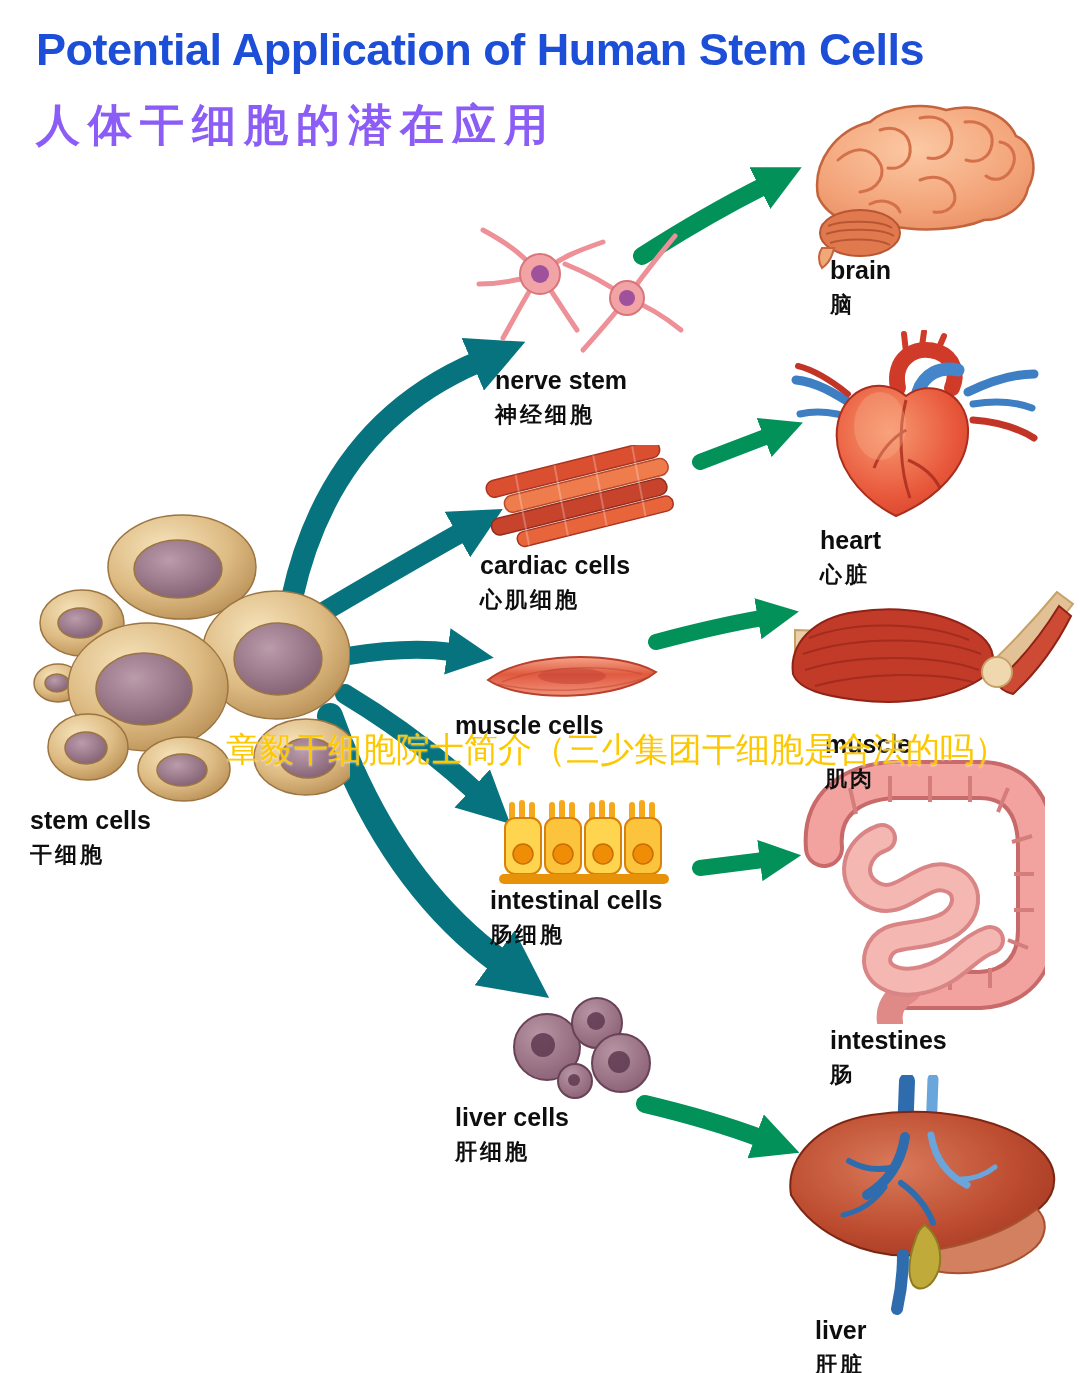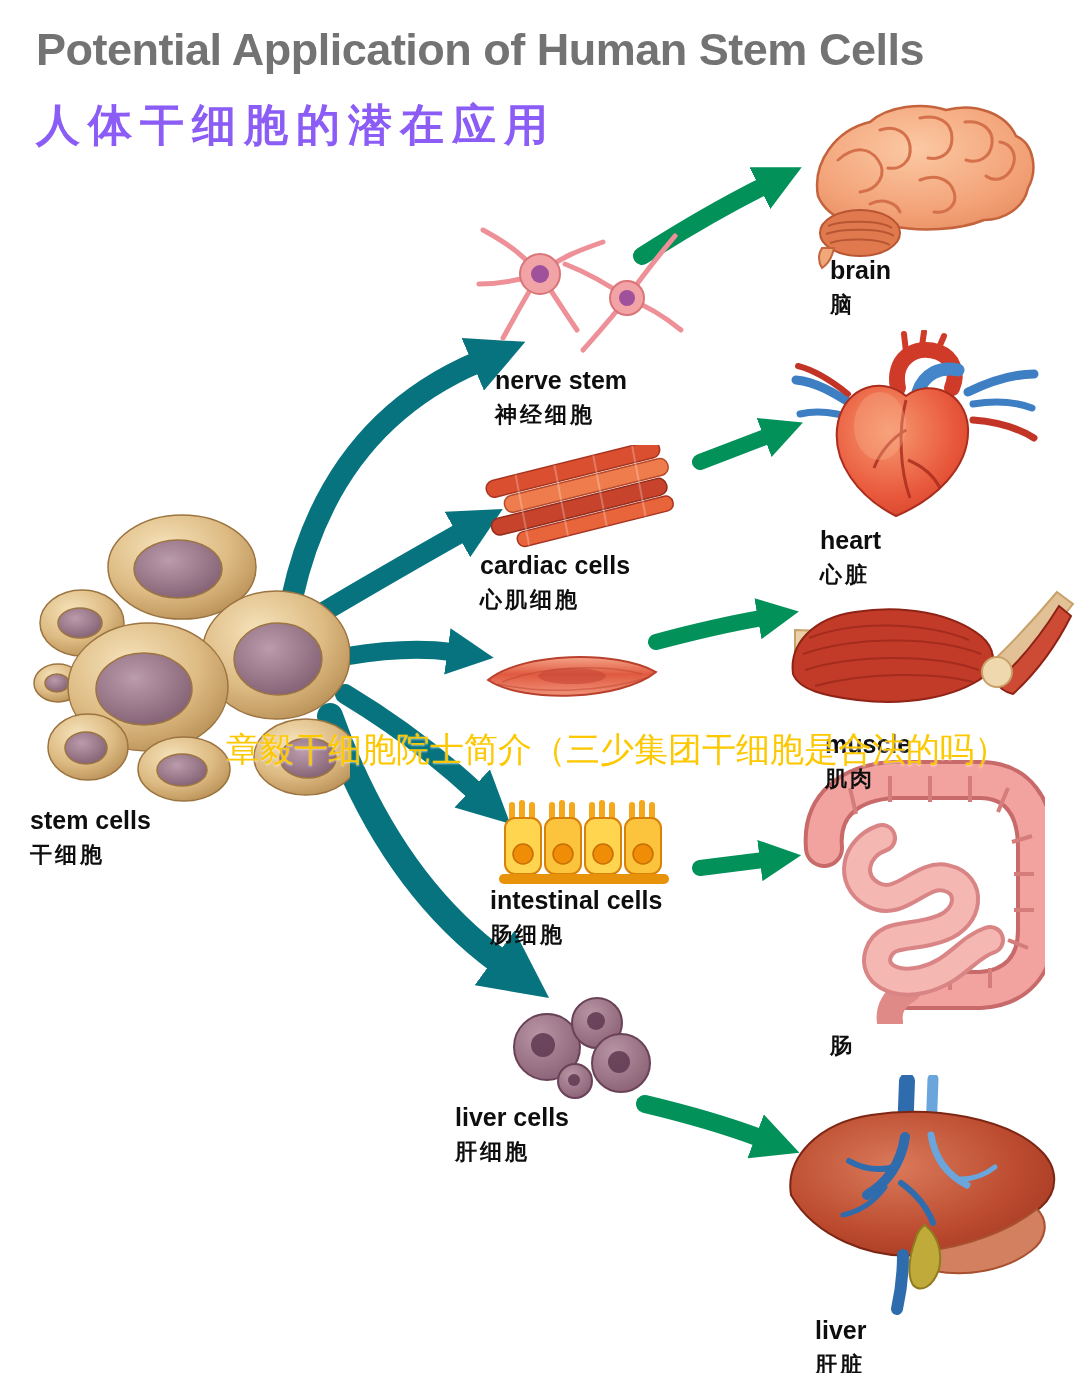--- a/index.html
+++ b/index.html
@@ -6,21 +6,21 @@
   html,body { width:1080px; height:1373px; }
   body {
     background:#ffffff;
     font-family:"Liberation Sans", sans-serif;
     position:relative;
     overflow:hidden;
   }
   .abs { position:absolute; }
   .title {
     left:36px; top:24px;
-    font-size:45px; font-weight:800; color:#737373;
+    font-size:45px; font-weight:800; color:#1d4ed8;
     letter-spacing:-0.5px; white-space:nowrap; z-index:5;
   }
   .subtitle {
     left:36px; top:96px;
     font-size:44px; font-weight:700; color:#8b5cf6;
     letter-spacing:8px; white-space:nowrap; z-index:5;
   }
   .labels { text-align:left; color:#0e0e0e; z-index:6; }
   .label-en { font-size:25px; font-weight:700; white-space:nowrap; }
   .label-zh { font-size:22px; font-weight:700; margin-top:5px; letter-spacing:3px; white-space:nowrap; }
@@ -149,20 +149,21 @@
     </linearGradient>
   </defs>
   <path d="M6,40 C40,12 135,10 174,32 C140,60 42,64 6,40 Z" fill="url(#g-mus)" stroke="#b8402c" stroke-width="2"></path>
   <g stroke="#b8402c" stroke-opacity=".45" stroke-width="1.5" fill="none">
     <path d="M20,42 C60,26 120,24 160,34"></path>
     <path d="M16,44 C60,54 120,52 164,38"></path>
   </g>
   <ellipse cx="90" cy="36" rx="34" ry="8" fill="#c24434" opacity=".55"></ellipse>
 </svg>
 <div class="labels abs" style="left:455px;top:711px;width:215px">
+  <div class="label-en">muscle cells</div>
 </div>
 
 <svg class="illus" style="left:497px;top:788px" width="175" height="100" viewBox="0 0 175 100">
   <g fill="#f6a81c">
     <rect x="12" y="14" width="6" height="18" rx="3"></rect>
       <rect x="22" y="12" width="6" height="20" rx="3"></rect>
       <rect x="32" y="14" width="6" height="18" rx="3"></rect>
     <rect x="52" y="14" width="6" height="18" rx="3"></rect>
       <rect x="62" y="12" width="6" height="20" rx="3"></rect>
       <rect x="72" y="14" width="6" height="18" rx="3"></rect>
@@ -318,20 +319,21 @@
     <line x1="244" y1="158" x2="224" y2="158"></line>
     <line x1="238" y1="196" x2="218" y2="188"></line>
     <line x1="200" y1="236" x2="200" y2="216"></line>
     <line x1="160" y1="238" x2="160" y2="218"></line>
   </g>
   <path d="M118,238 C104,246 98,258 100,270" fill="none" stroke="#e08a88" stroke-width="26" stroke-linecap="round"></path>
   <path d="M92,86 C64,96 58,128 82,142 C110,158 130,120 156,126 C184,132 180,166 152,176 C122,188 96,178 88,202 C82,222 104,234 132,228 C166,220 176,196 200,188" fill="none" stroke="#d98585" stroke-width="30" stroke-linecap="round"></path>
   <path d="M92,86 C64,96 58,128 82,142 C110,158 130,120 156,126 C184,132 180,166 152,176 C122,188 96,178 88,202 C82,222 104,234 132,228 C166,220 176,196 200,188" fill="none" stroke="#f5b7b2" stroke-width="22" stroke-linecap="round"></path>
 </svg>
 <div class="labels abs" style="left:830px;top:1026px;width:220px">
+  <div class="label-en">intestines</div>
   <div class="label-zh">肠</div>
 </div>
 
 <svg class="illus" style="left:775px;top:1075px" width="290" height="240" viewBox="0 0 290 240">
   <defs>
     <radialGradient id="g-lv" cx="40%" cy="38%" r="85%">
       <stop offset="0%" stop-color="#d97a5a"></stop>
         <stop offset="55%" stop-color="#bc4b2f"></stop>
         <stop offset="100%" stop-color="#96301c"></stop>
     </radialGradient>

